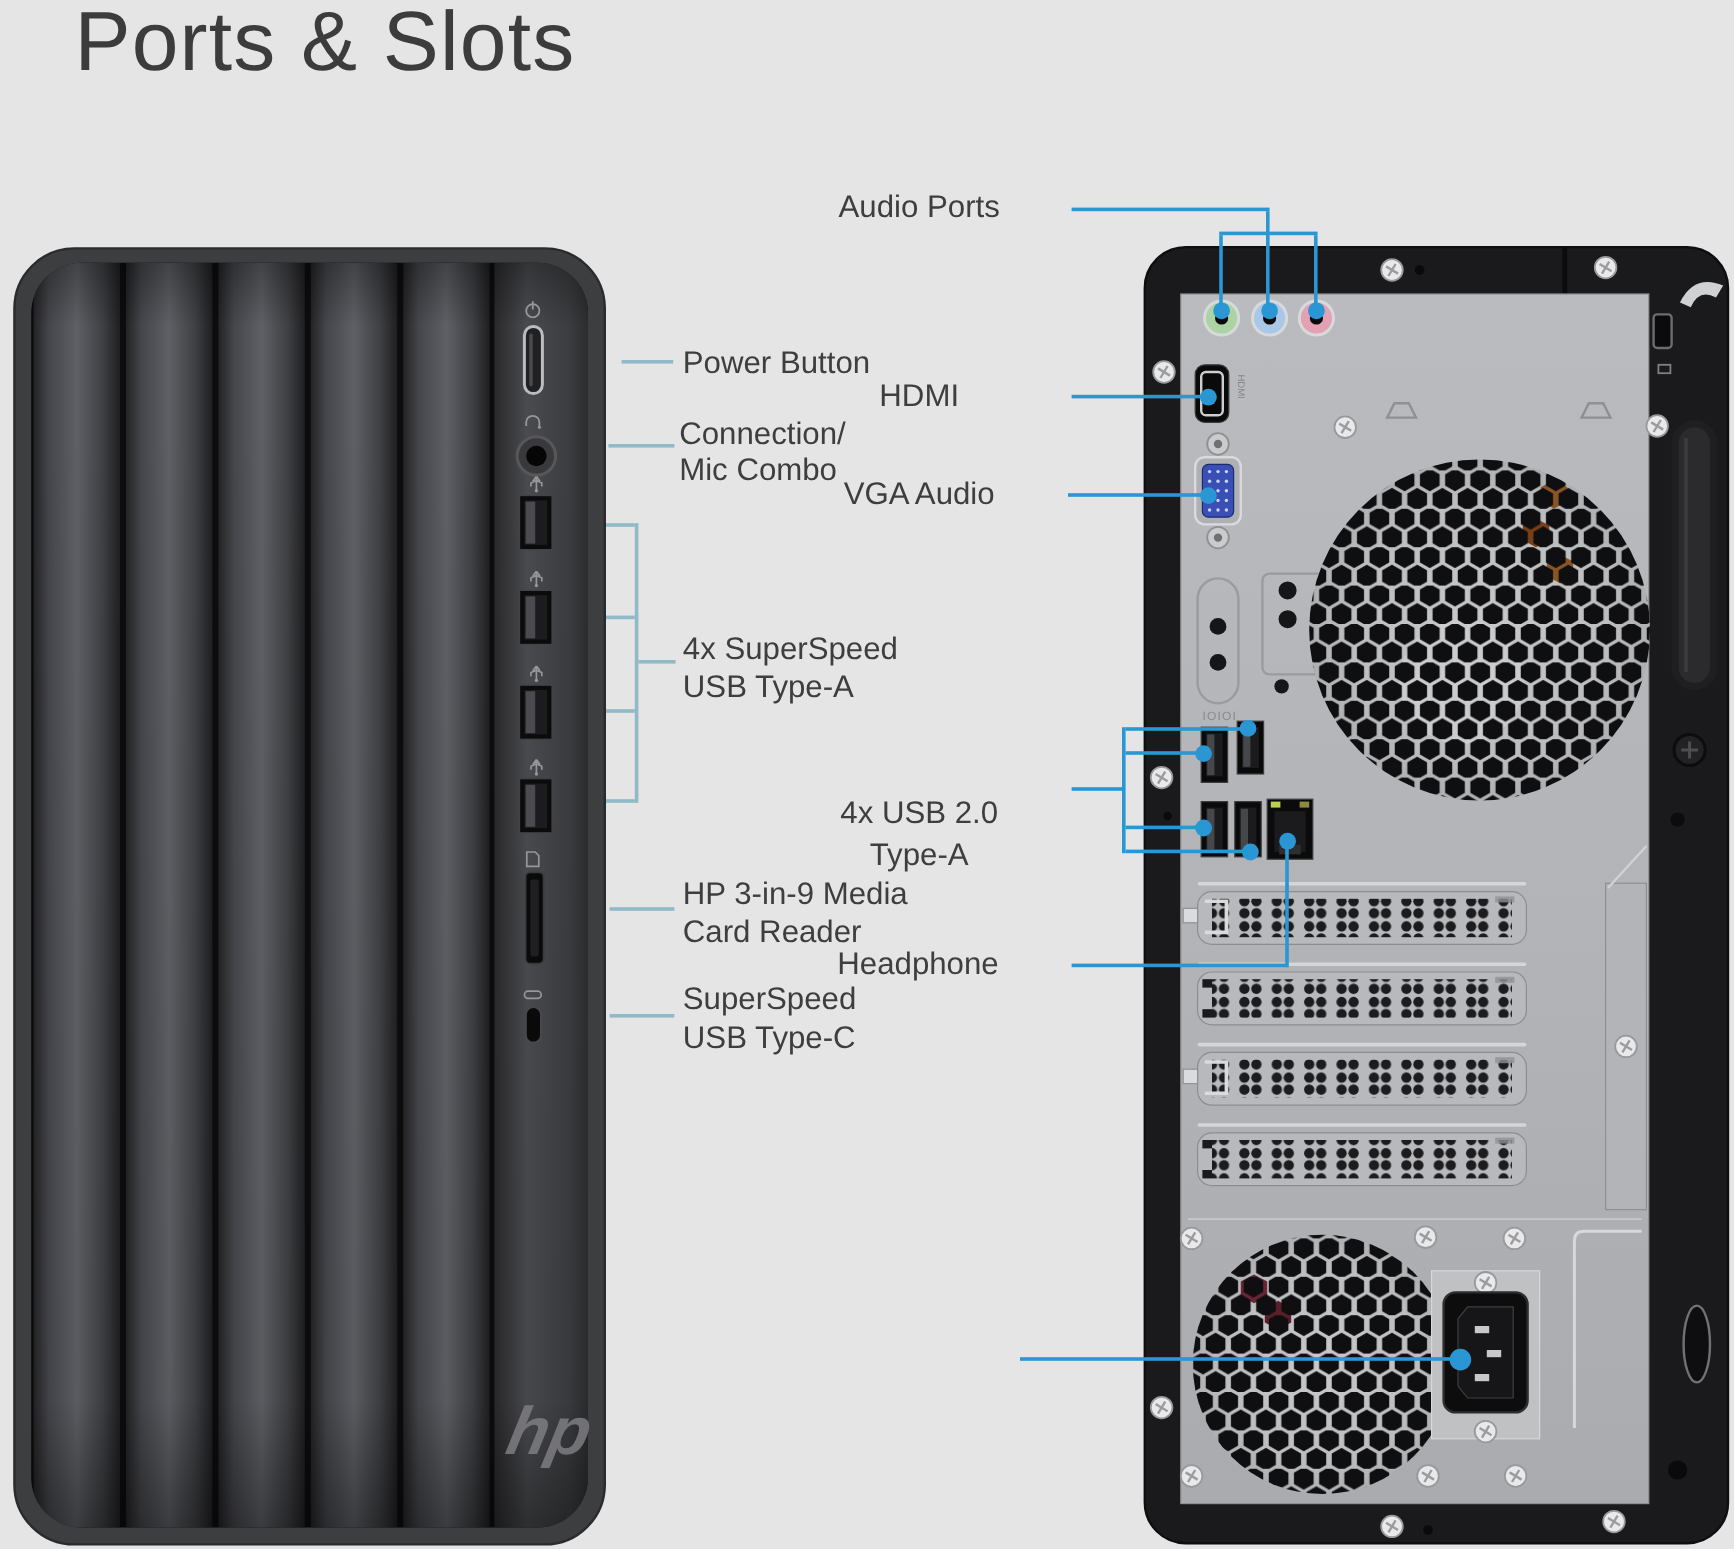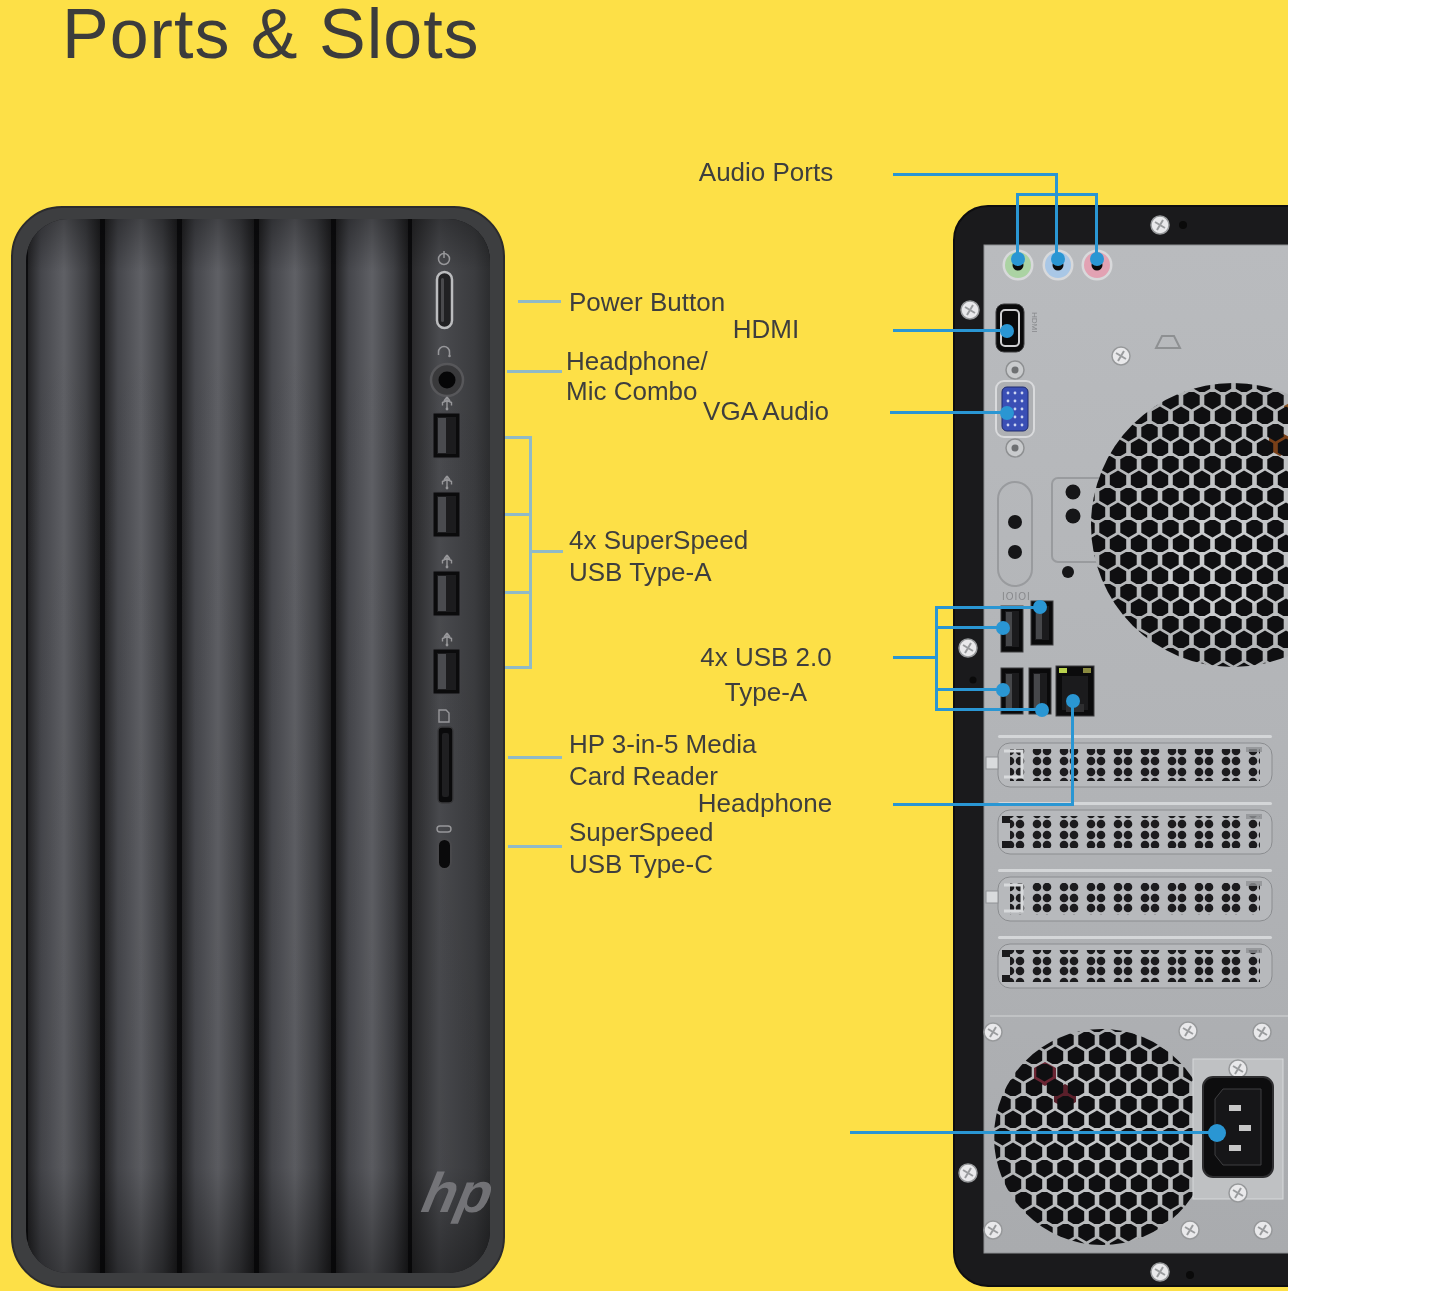--- a/index.html
+++ b/index.html
@@ -1,16 +1,16 @@
 <!DOCTYPE html>
 <html style="--title-text: #3c3c3c; --label-text: #3e3e3e; --front-leader-line: #90bac7; --back-leader-line: #2a96d3; --audio-green: #abd3a3; --audio-blue: #a9c7e6; --audio-pink: #e2a2b3; --vga-blue: #3a4fb5; --ethernet-led-green: #b9d24d;"><head>
 <meta charset="utf-8">
 <style>
   html,body{margin:0;padding:0;background:#fff;font-family:"Liberation Sans",sans-serif;}
-  #canvas{position:relative;width:1288px;height:1291px;background:#fde047;overflow:hidden;}
+  #canvas{position:relative;width:1445px;height:1291px;background:#e5e5e5;overflow:hidden;}
   .title{position:absolute;left:62px;top:-6px;font-size:70px;font-weight:400;color:var(--title-text);letter-spacing:1px;}
   .lbl{position:absolute;font-size:26px;line-height:31px;color:var(--label-text);white-space:nowrap;}
   .lbl span{display:block;}
   .r{text-align:center;}
   .ln{position:absolute;}
   .f{background:var(--front-leader-line);}
   .b{background:var(--back-leader-line);}
   .dot{position:absolute;width:14px;height:14px;border-radius:50%;background:var(--back-leader-line);transform:translate(-50%,-50%);}
   .hp-logo{position:absolute;left:424px;top:1160px;font-size:56px;font-style:italic;font-weight:bold;color:#7e7e82;opacity:.85;transform:skewX(-12deg);}
   svg{position:absolute;}
@@ -375,46 +375,46 @@
       <use href="#scrW" x="210" y="1072"></use>
         <use href="#scrW" x="395" y="1068"></use>
       <circle cx="240" cy="1075" r="4" fill="#0a0a0a"></circle>
     </g>
   </svg>
 
   <div class="lbl" style="left:569px;top:287px">
     <span>Power Button</span>
   </div>
   <div class="lbl" style="left:566px;top:346px;line-height:30px">
-    <span>Headphone/</span>
+    <span>Connection/</span>
     <span>Mic Combo</span>
   </div>
   <div class="lbl" style="left:569px;top:524px;line-height:32px">
     <span>4x SuperSpeed</span>
     <span>USB Type-A</span>
   </div>
   <div class="lbl" style="left:569px;top:728px;line-height:32px">
-    <span>HP 3-in-5 Media</span>
+    <span>HP 3-in-9 Media</span>
     <span>Card Reader</span>
   </div>
   <div class="lbl" style="left:569px;top:816px;line-height:32px">
     <span>SuperSpeed</span>
     <span>USB Type-C</span>
   </div>
 
   <div class="lbl r" style="left:646px;top:157px;width:240px">
     <span>Audio Ports</span>
   </div>
   <div class="lbl r" style="left:646px;top:314px;width:240px">
     <span>HDMI</span>
   </div>
   <div class="lbl r" style="left:646px;top:396px;width:240px">
     <span>VGA Audio</span>
   </div>
-  <div class="lbl r" style="left:646px;top:640px;width:240px;line-height:35px">
+  <div class="lbl r" style="left:646px;top:660px;width:240px;line-height:35px">
     <span>4x USB 2.0</span>
     <span>Type-A</span>
   </div>
   <div class="lbl r" style="left:646px;top:788px;width:238px">
     <span>Headphone</span>
   </div>
 
   <div class="ln f" style="left:518px;top:300px;width:43px;height:3px"></div>
   <div class="ln f" style="left:507px;top:370px;width:55px;height:3px"></div>
   <div class="ln f" style="left:529px;top:436px;width:3px;height:233px"></div>

